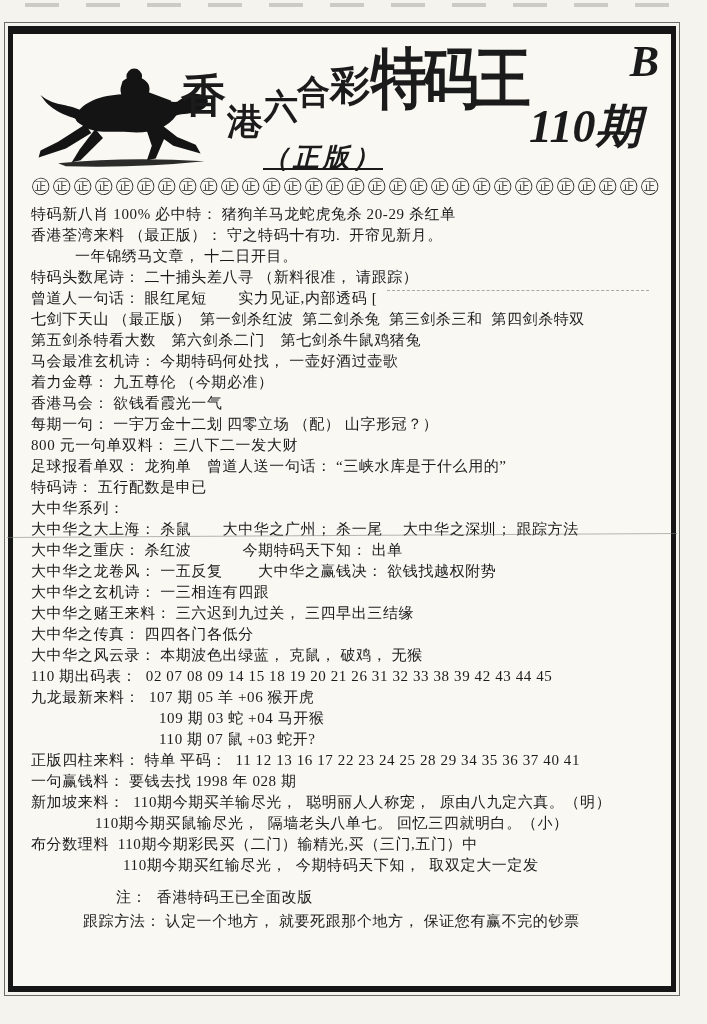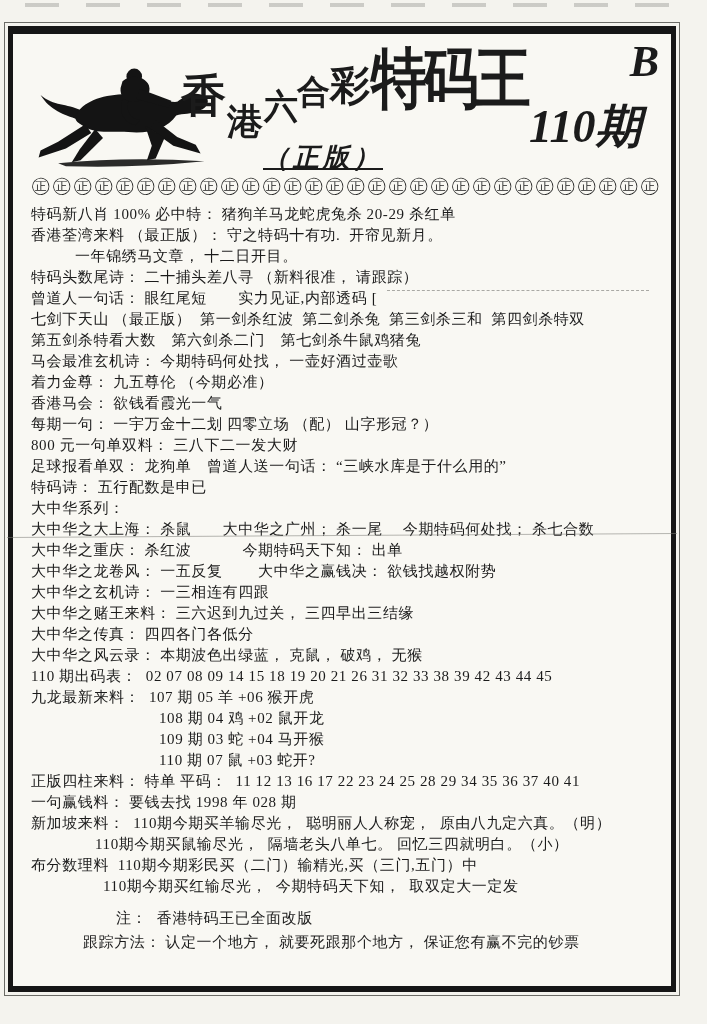--- a/index.html
+++ b/index.html
@@ -40,21 +40,21 @@
   }
   
   .lines{position:relative;margin-top:4px;}
   .tline{
     line-height:21px;font-size:15px;letter-spacing:.6px;white-space:pre-wrap;
     overflow:hidden;max-height:21px;
   }
   .ind-a{margin-left:44px;}
   .ind-b{margin-left:128px;}
   .ind-c{margin-left:64px;}
-  .ind-d{margin-left:72px;}
+  .ind-d{margin-left:92px;}
   .erased{
     display:inline-block;width:262px;height:9px;margin-left:10px;
     border-top:1px dashed #8f8f8a;opacity:.75;vertical-align:3px;
   }
   .fold{
     position:absolute;left:-24px;right:-14px;top:331px;height:0;
     border-top:1.6px solid #7d7d78;opacity:.55;transform:rotate(-.35deg);
   }
   
   .footer-notes{margin-top:12px;}
@@ -120,30 +120,29 @@
       <div class="tline">七剑下天山 （最正版）  第一剑杀红波  第二剑杀兔  第三剑杀三和  第四剑杀特双</div>
       <div class="tline">第五剑杀特看大数　第六剑杀二门　第七剑杀牛鼠鸡猪兔</div>
       <div class="tline">马会最准玄机诗： 今期特码何处找， 一壶好酒过壶歌</div>
       <div class="tline">着力金尊： 九五尊伦 （今期必准）</div>
       <div class="tline">香港马会： 欲钱看霞光一气</div>
       <div class="tline">每期一句： 一宇万金十二划 四零立场 （配） 山字形冠？）</div>
       <div class="tline">800 元一句单双料： 三八下二一发大财</div>
       <div class="tline">足球报看单双： 龙狗单　曾道人送一句话： “三峡水库是于什么用的”</div>
       <div class="tline">特码诗： 五行配数是申已</div>
       <div class="tline">大中华系列：</div>
-      <div class="tline">大中华之大上海： 杀鼠　　大中华之广州； 杀一尾　 今期特码何处找； 杀七合数</div>
+      <div class="tline">大中华之大上海： 杀鼠　　大中华之广州； 杀一尾　 大中华之深圳； 跟踪方法</div>
       <div class="tline">大中华之重庆： 杀红波　　　 今期特码天下知： 出单</div>
       <div class="tline">大中华之龙卷风： 一五反复　　 大中华之赢钱决： 欲钱找越权附势</div>
       <div class="tline">大中华之玄机诗： 一三相连有四跟</div>
       <div class="tline">大中华之赌王来料： 三六迟到九过关， 三四早出三结缘</div>
       <div class="tline">大中华之传真： 四四各门各低分</div>
       <div class="tline">大中华之风云录： 本期波色出绿蓝， 克鼠， 破鸡， 无猴</div>
       <div class="tline">110 期出码表：  02 07 08 09 14 15 18 19 20 21 26 31 32 33 38 39 42 43 44 45</div>
       <div class="tline">九龙最新来料：  107 期 05 羊 +06 猴开虎</div>
-      <div class="tline ind-b">108 期 04 鸡 +02 鼠开龙</div>
       <div class="tline ind-b">109 期 03 蛇 +04 马开猴</div>
       <div class="tline ind-b">110 期 07 鼠 +03 蛇开?</div>
       <div class="tline">正版四柱来料： 特单 平码：  11 12 13 16 17 22 23 24 25 28 29 34 35 36 37 40 41</div>
       <div class="tline">一句赢钱料： 要钱去找 1998 年 028 期</div>
       <div class="tline">新加坡来料：  110期今期买羊输尽光，  聪明丽人人称宠，  原由八九定六真。（明）</div>
       <div class="tline ind-c">110期今期买鼠输尽光，  隔墙老头八单七。 回忆三四就明白。（小）</div>
       <div class="tline">布分数理料  110期今期彩民买（二门）输精光,买（三门,五门）中</div>
       <div class="tline ind-d">110期今期买红输尽光，  今期特码天下知，  取双定大一定发</div>
       <div class="fold"></div>
     </div>

